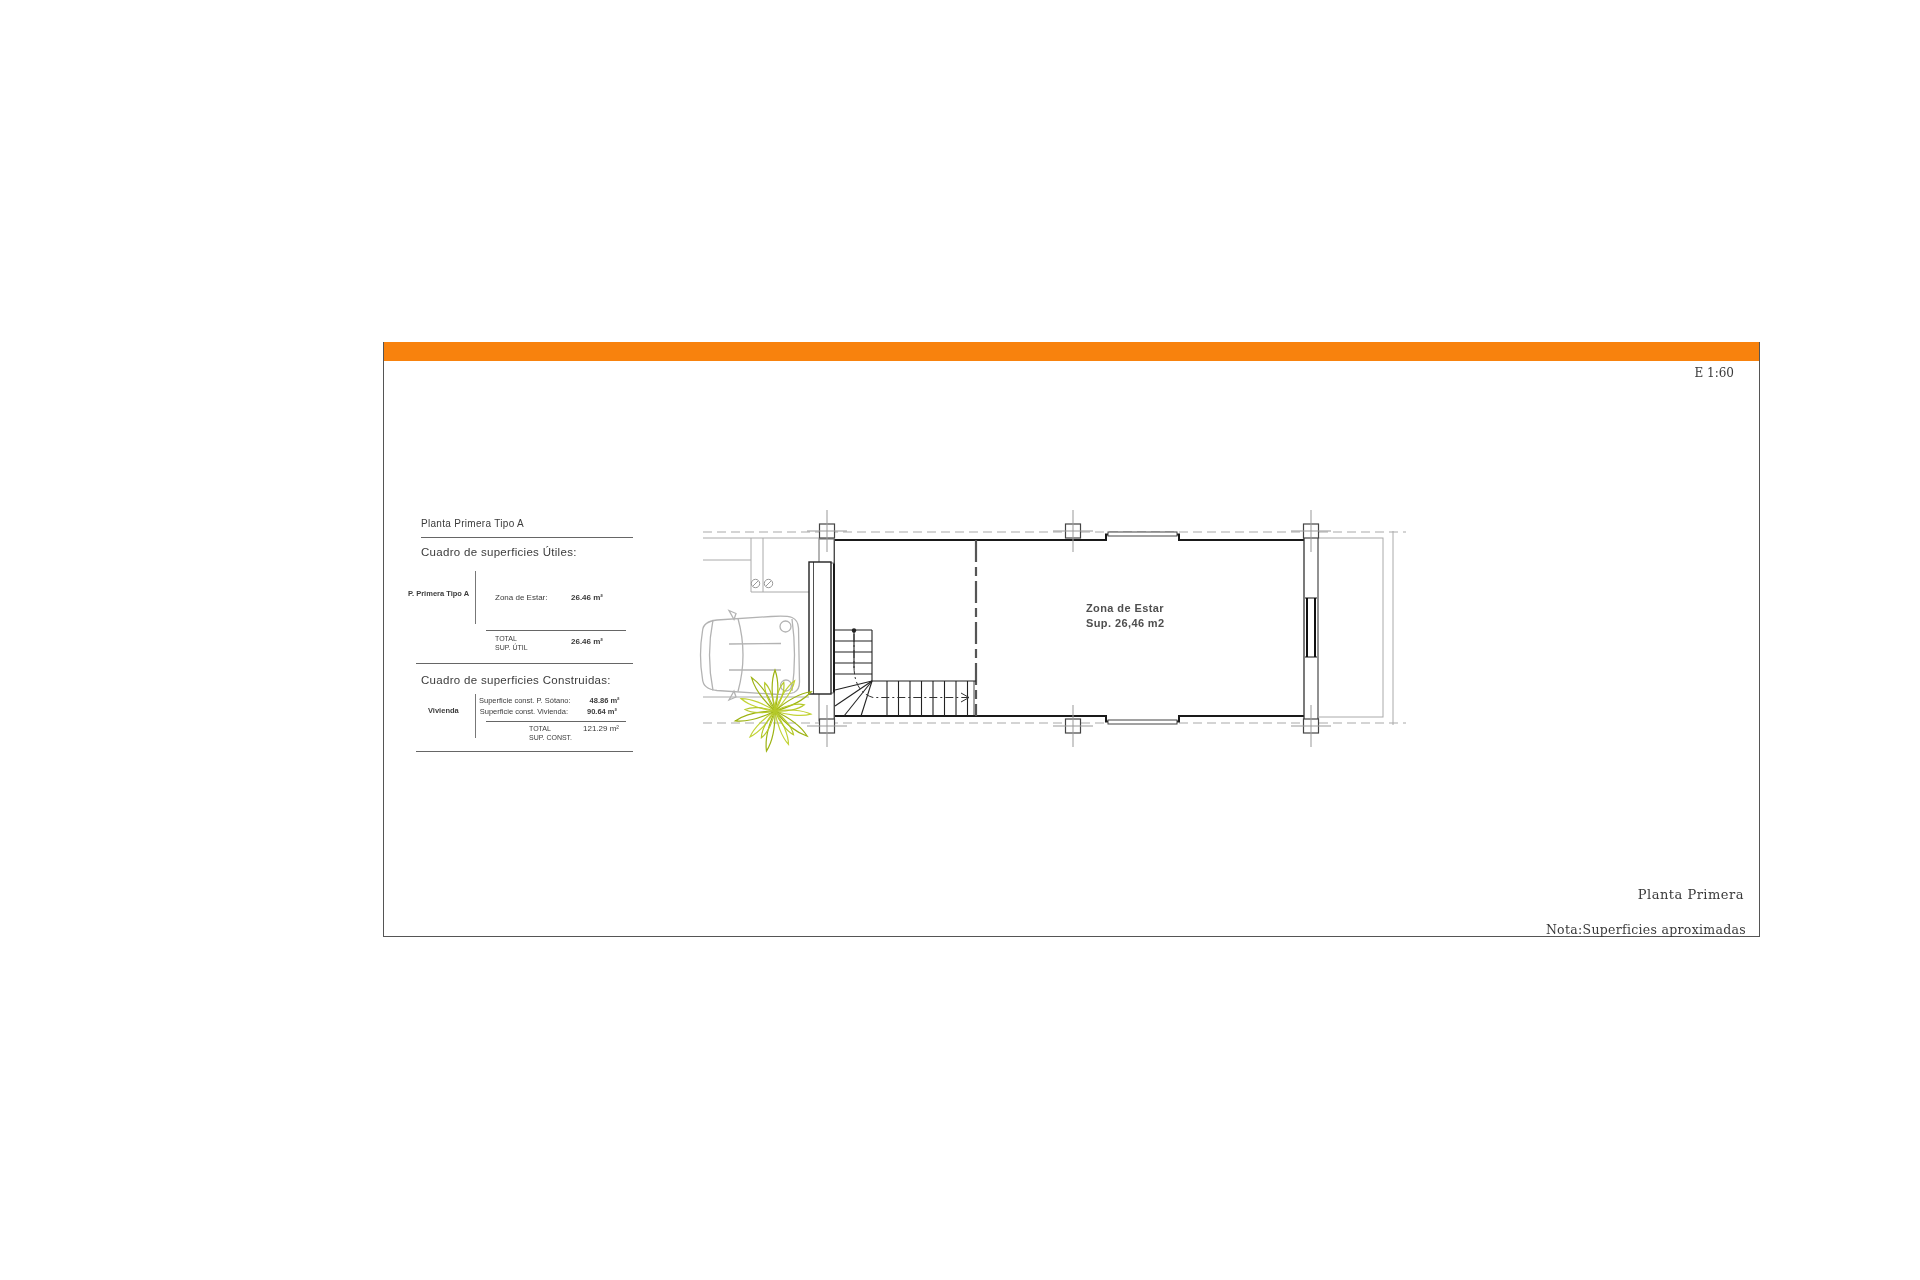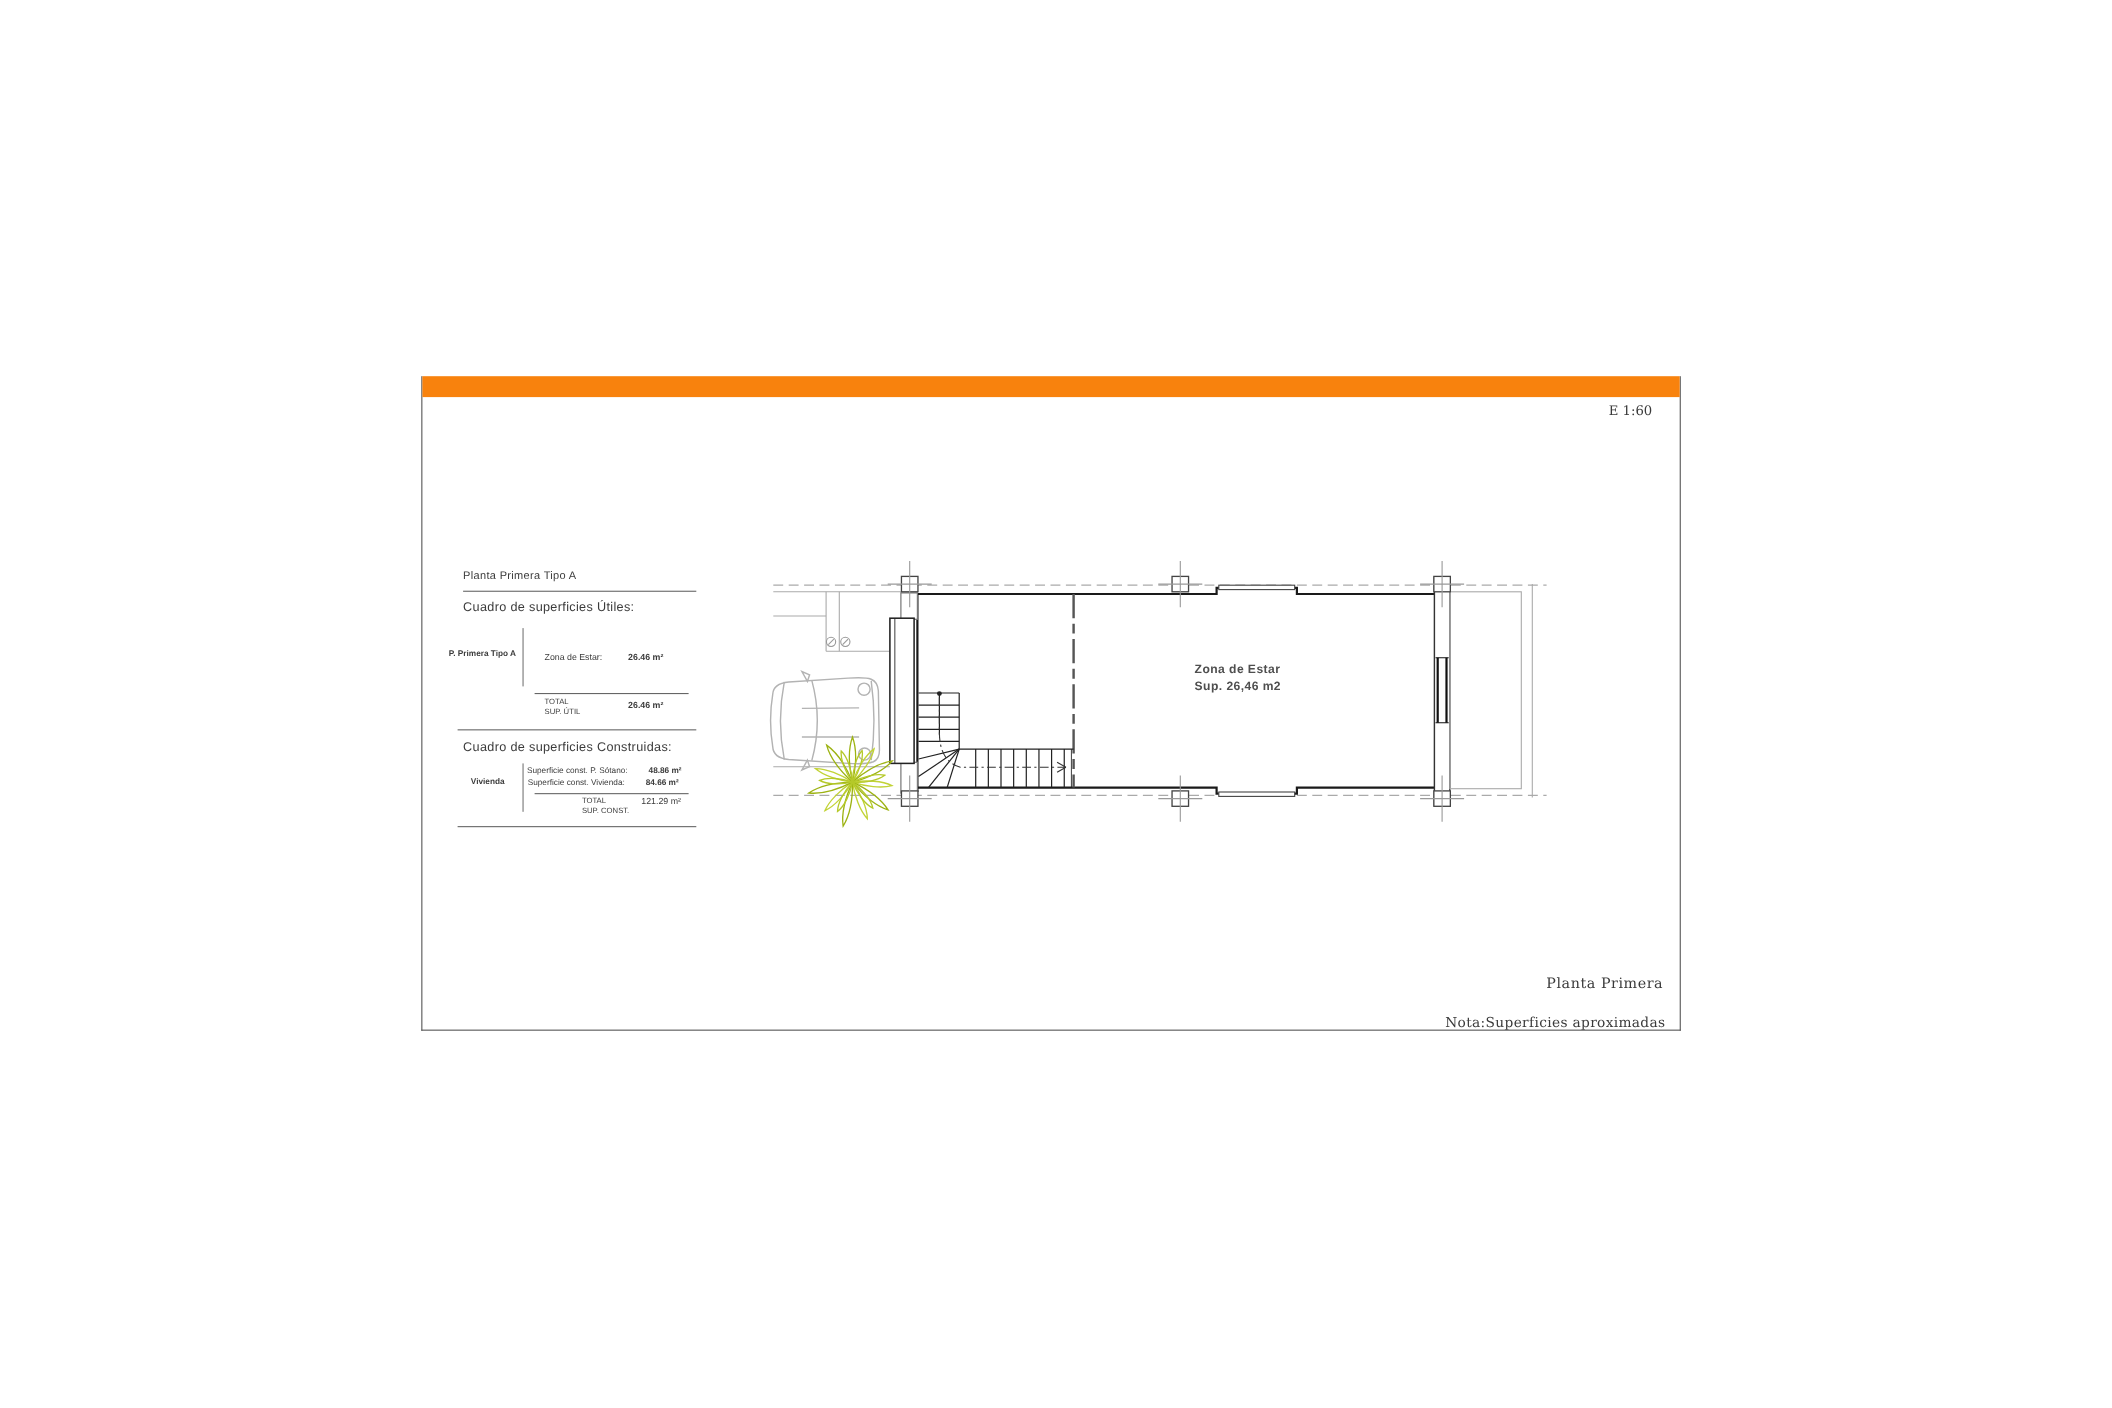--- a/index.html
+++ b/index.html
@@ -1,18 +1,18 @@
 <!DOCTYPE html>
 <html><head>
 <meta charset="utf-8">
 <style>
   html,body{margin:0;padding:0;background:#ffffff;}
   body{width:1920px;height:1280px;position:relative;overflow:hidden;
        font-family:"Liberation Sans",sans-serif;}
-  .sheet{position:absolute;left:383px;top:342px;width:1145px;height:595px;
+  .sheet{position:absolute;left:383px;top:342px;width:1377px;height:595px;
          background:#fff;border-left:1.5px solid #555;border-right:1.5px solid #555;
          border-bottom:1.5px solid #555;box-sizing:border-box;}
   .accent-bar{position:absolute;left:0;top:0;width:100%;height:19px;background:#F8820D;}
   .serif{font-family:"DejaVu Serif","Liberation Serif",serif;color:#3a3a3a;}
   .scale-label{position:absolute;right:25px;top:24px;font-size:12px;}
   .plan-name{position:absolute;right:15px;top:545px;font-size:13px;letter-spacing:.5px;}
   .note{position:absolute;right:13px;top:580px;font-size:12.5px;letter-spacing:.3px;}
 
   .tbl-title{position:absolute;left:37px;top:176px;font-size:10px;color:#3b3b3b;letter-spacing:.3px;}
   .hr{position:absolute;height:1px;background:#666;}
@@ -67,21 +67,21 @@
     <div class="cell tval1">26.46 m²</div>
     <div class="hr full1"></div>
 
     <div class="tbl-heading h2">Cuadro de superficies Construidas:</div>
     <div class="cell grp2">Vivienda</div>
     <div class="vline v2"></div>
     <div class="crow cr1">
       <span>Superficie const. P. Sótano:</span><b>48.86 m²</b>
     </div>
     <div class="crow cr2">
-      <span>Superficie const. Vivienda:</span><b>84.66 m²</b>
+      <span>Superficie const. Vivienda:</span><b>90.64 m²</b>
     </div>
     <div class="hr half2"></div>
     <div class="cell tiny tot2a">TOTAL</div>
     <div class="cell tiny tot2b">SUP. CONST.</div>
     <div class="cell tval2">121.29 m²</div>
     <div class="hr full2"></div>
   </div>
 
   <svg class="plan-svg" width="725" height="260" viewBox="690 500 725 260">
     <defs>

